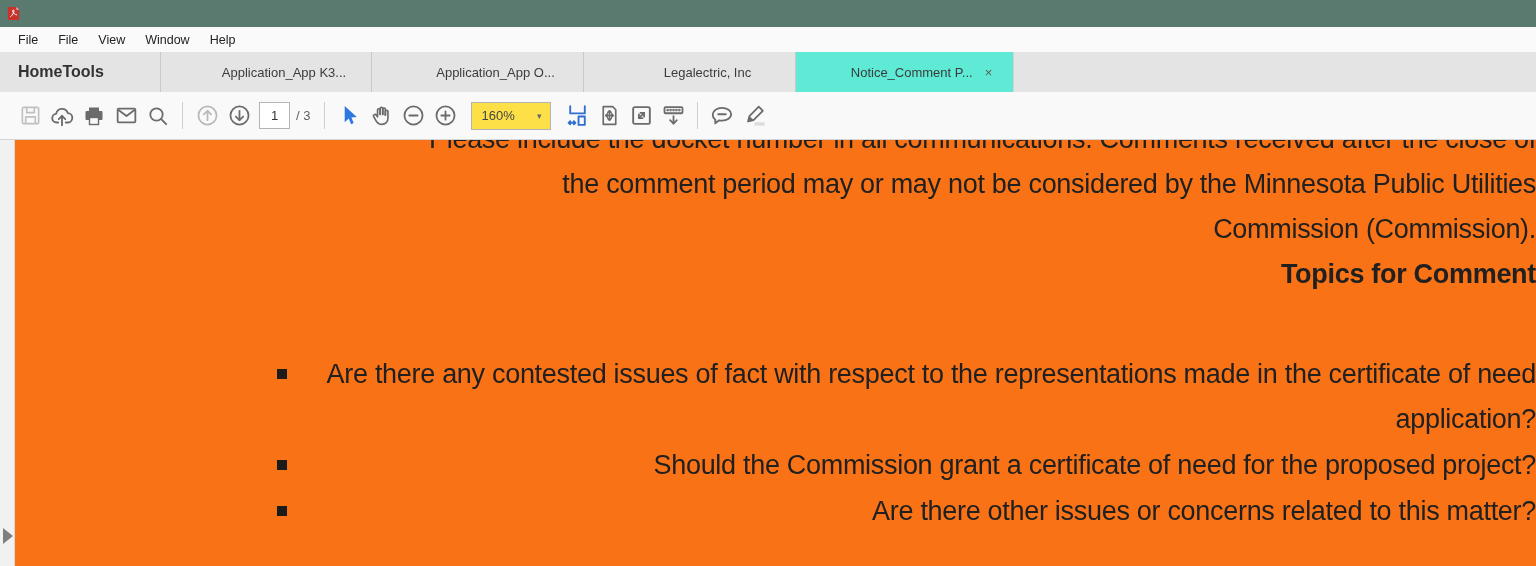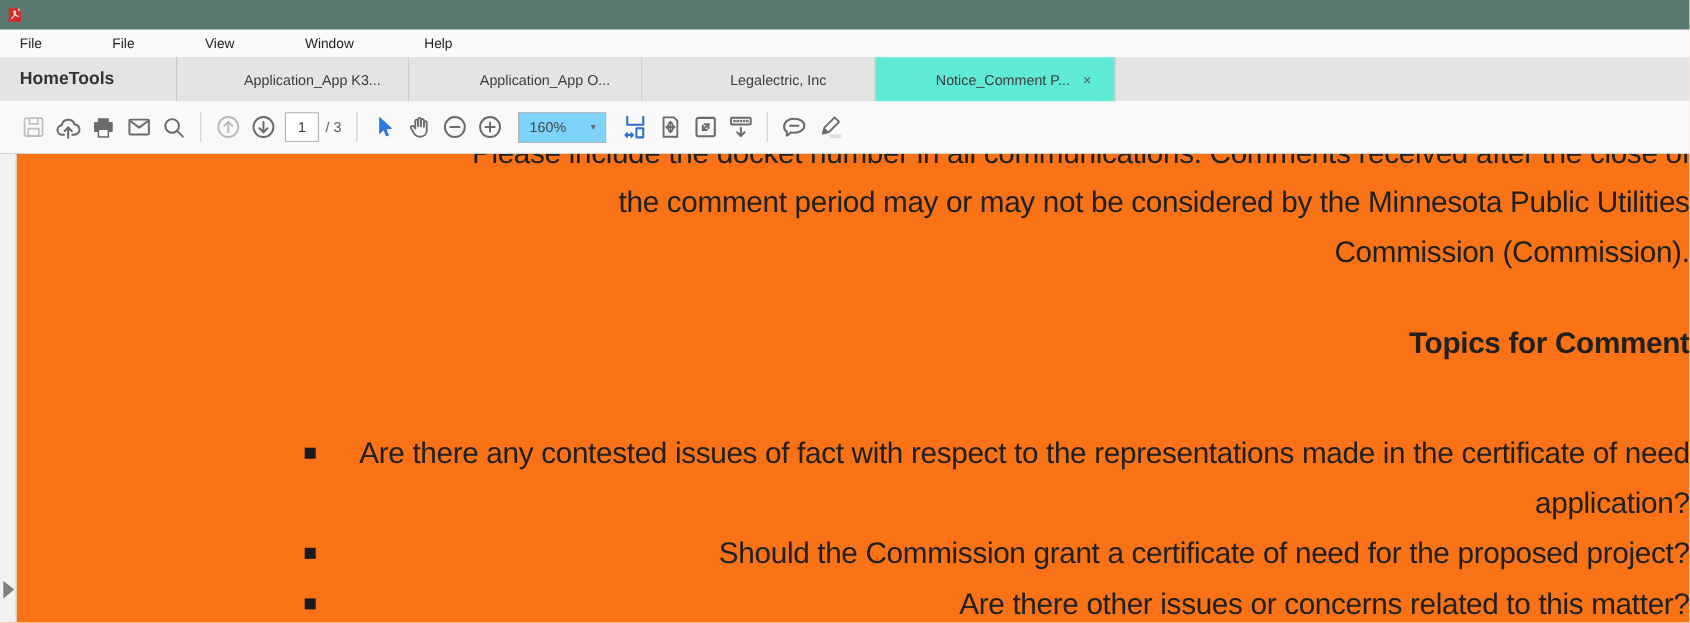--- a/index.html
+++ b/index.html
@@ -6,58 +6,58 @@
   html,body { width:1536px; height:566px; overflow:hidden;
     font-family:"Liberation Sans","DejaVu Sans",sans-serif; background:#fff; }
 
   
   .titlebar { height:27px; background:#5a7a70; display:flex; align-items:center;
     padding-left:6px; gap:7px; }
   .titlebar .wtitle { color:#ffffff; font-size:12px; letter-spacing:.1px; }
 
   
   .menubar { height:25px; background:#fafafa; display:flex; align-items:center;
-    padding-left:8px;gap:44px; }
+    padding-left:8px; }
   .menubar .mitem { font-size:12.5px; color:#222; padding:4px 10px; cursor:default; }
 
   
   .tabbar { height:40px; background:#e4e4e4; display:flex; align-items:stretch; }
   .hometools { width:160px; display:flex; align-items:center; padding-left:18px; flex:none; }
   .hometools .ht { font-size:16px; font-weight:700; color:#323232; }
   .doctab { width:212px; flex:none; display:flex; align-items:center; justify-content:center;
     font-size:13px; color:#3c3c3c; border-right:1px solid #c9c9c9; background:#e4e4e4;padding-left:36px; }
   .doctab.first { border-left:1px solid #c9c9c9; }
   .doctab.active { width:218px; background:#5eead4; border-right:1px solid #d2d2d2; gap:10px; }
   .doctab .closex { font-size:13px; color:#5a5a5a; padding:0 2px; cursor:default; }
 
   
   .toolbar { height:48px; background:#f9f9f9; border-bottom:1px solid #d5d5d5;
     display:flex; align-items:center; padding-left:14px; }
   .tbtn { width:32px; height:34px; display:flex; align-items:center; justify-content:center; flex:none; }
   .tsep { width:1px; height:27px; background:#cfcfcf; margin:0 8px; flex:none; }
   .pgbox { width:31px; height:27px; border:1px solid #b4b4b4; background:#fff; text-align:center;
     font-size:13px; color:#333; margin:0 6px 0 4px; font-family:"Liberation Sans",sans-serif; }
   .pgcount { font-size:13px; color:#5f5f5f; margin-right:6px; }
-  .zoombox { width:80px; height:28px; border:1px solid #b4b4b4; background:#7dd3fc; display:flex;
+  .zoombox { width:80px; height:28px; border:1px solid #b4b4b4; background:#fde047; display:flex;
     align-items:center; justify-content:space-between; padding:0 9px; margin:0 10px; flex:none; }
   .zoombox .zval { font-size:13px; color:#444; }
   .zoombox .zcaret { font-size:9px; color:#666; }
 
   
   .docarea { position:relative; height:426px; background:#f97316; overflow:hidden;text-align:right; }
   .navstrip { position:absolute; left:0; top:0; bottom:0; width:15px; background:#f1f1f1;
     border-right:1px solid #d8d8d8; }
   .navhandle { position:absolute; left:3px; top:388px; width:0; height:0;
     border-top:8px solid transparent; border-bottom:8px solid transparent;
     border-left:10px solid #7f7f7f; cursor:pointer; }
   .pagecontent { margin-left:218px; height:100%; overflow:hidden;
     color:#202020; font-size:27px; line-height:45px; letter-spacing:-0.3px; }
   .pline { white-space:nowrap; }
   .pline.clip { margin-top:-23px; }
-  .docheading { font-weight:700; margin-top:38px; }
+  .docheading { font-weight:700; }
   .bullets { margin-top:55px; }
   .bullet-item { position:relative; padding-left:105px; max-width:1318px; margin-top:1px; }
   .bullet-square { position:absolute; left:59px; top:17px; width:10px; height:10px; background:#1b1b1b; }
 
   svg { display:block; }
 </style>
 </head>
 <body>
 
 <div class="titlebar">

